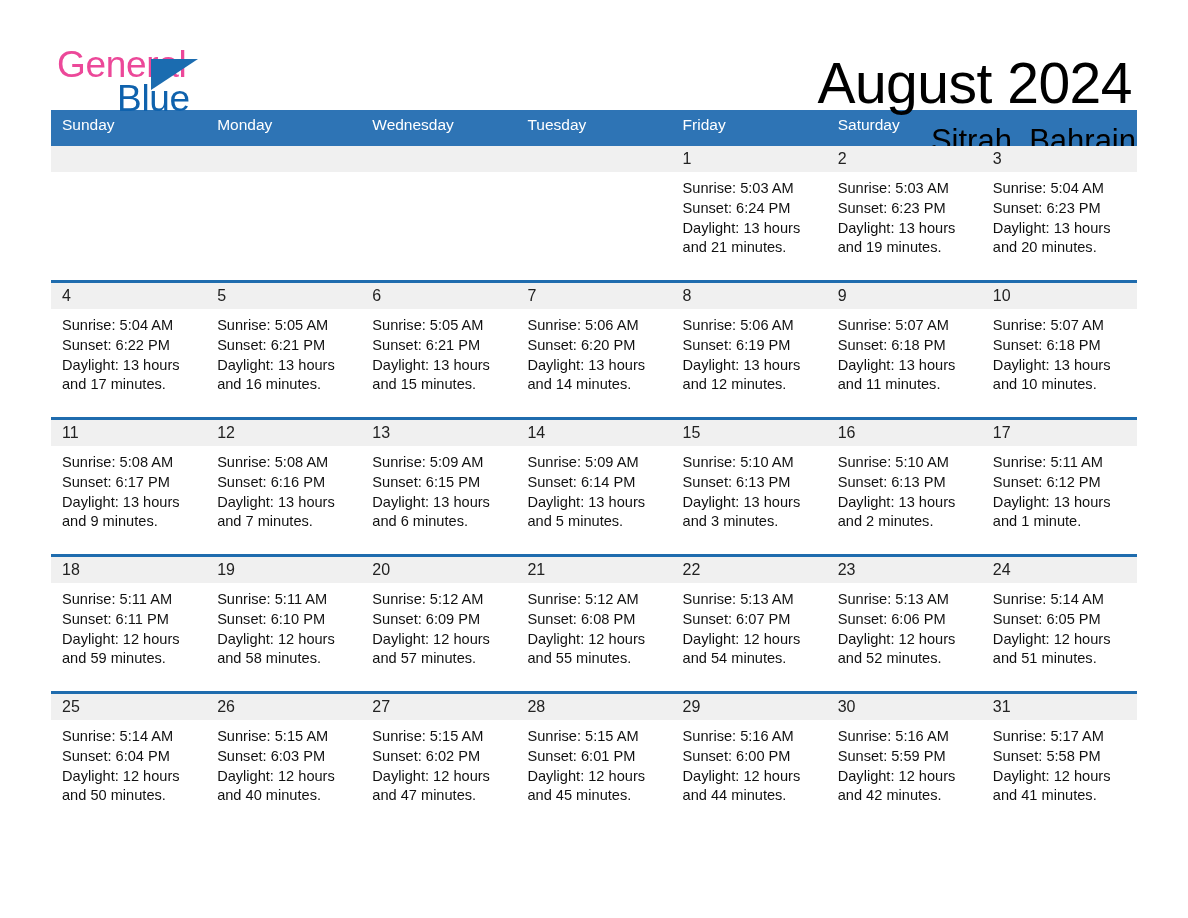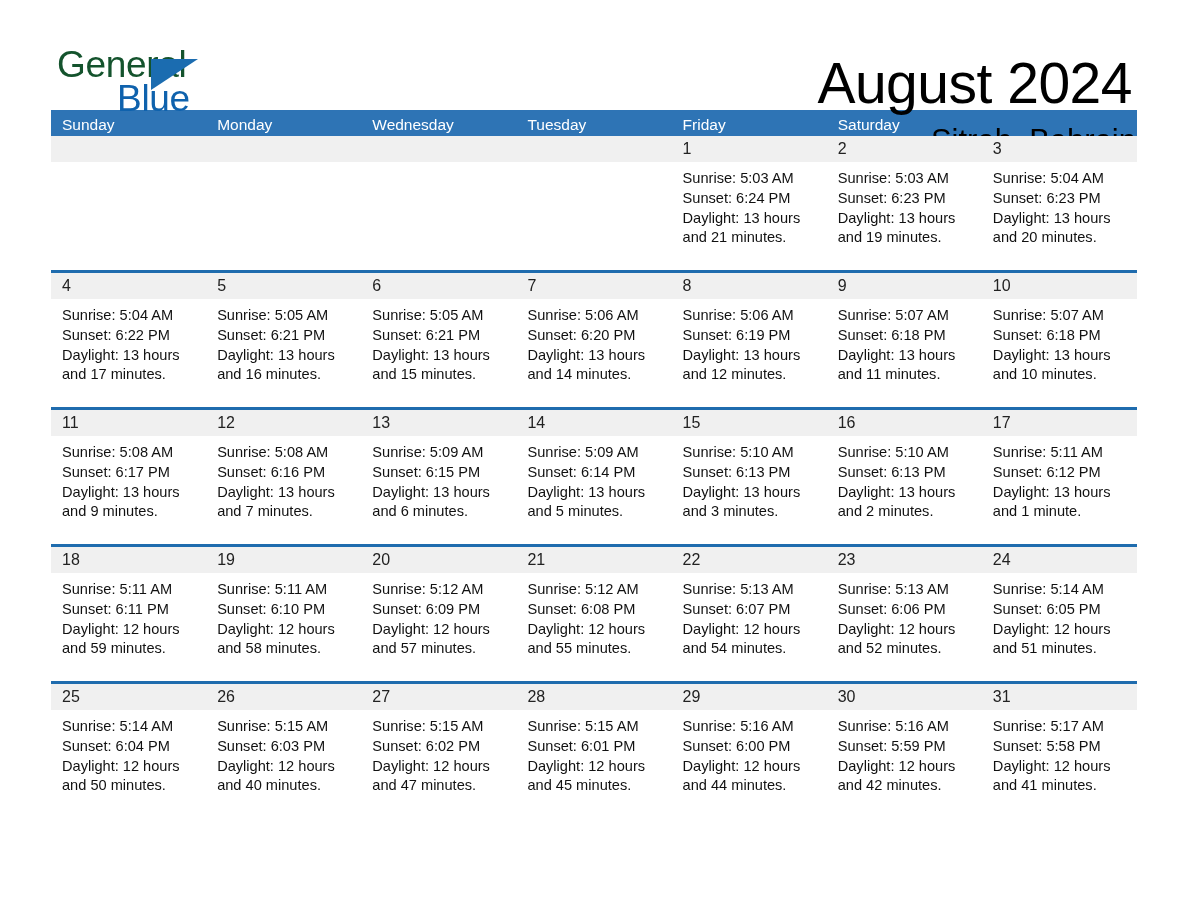--- a/index.html
+++ b/index.html
@@ -37,21 +37,21 @@
     height: 78px;
     line-height: 1;
     user-select: none;
   }
   .logo-general {
     position: absolute;
     left: 0;
     top: 0;
     font-size: 37px;
     letter-spacing: -0.3px;
-    color: #14532d;
+    color: #ec4899;
     font-family: "Liberation Sans", sans-serif;
   }
   .logo-tri {
     position: absolute;
     left: 94px;
     top: 13px;
     width: 0;
     height: 0;
     border-top: 31px solid #1b6cb0;
     border-right: 47px solid transparent;
@@ -86,21 +86,21 @@
 
   
   .calendar {
     margin: 0 52px 0 51px;
     width: 1086px;
   }
   .weekhead {
     display: grid;
     grid-template-columns: repeat(7, 1fr);
     background: #2e74b5;
-    height: 26px;
+    height: 36px;
   }
   .weekhead .dayname {
     color: #ffffff;
     font-size: 15.5px;
     line-height: 30px;
     padding-left: 11px;
     white-space: nowrap;
   }
 
   .week {

